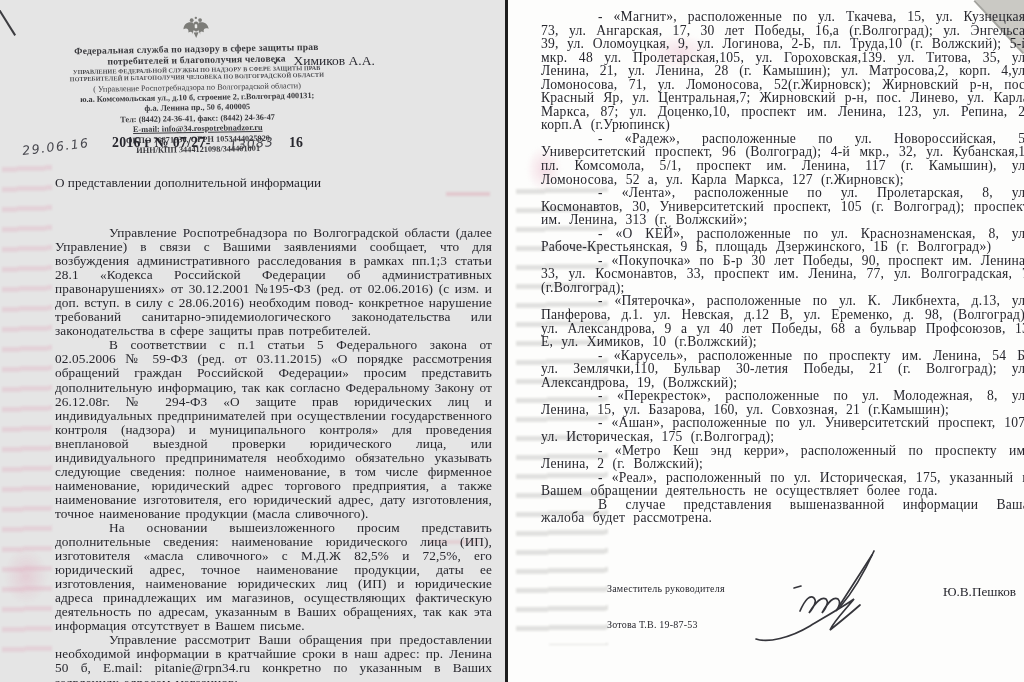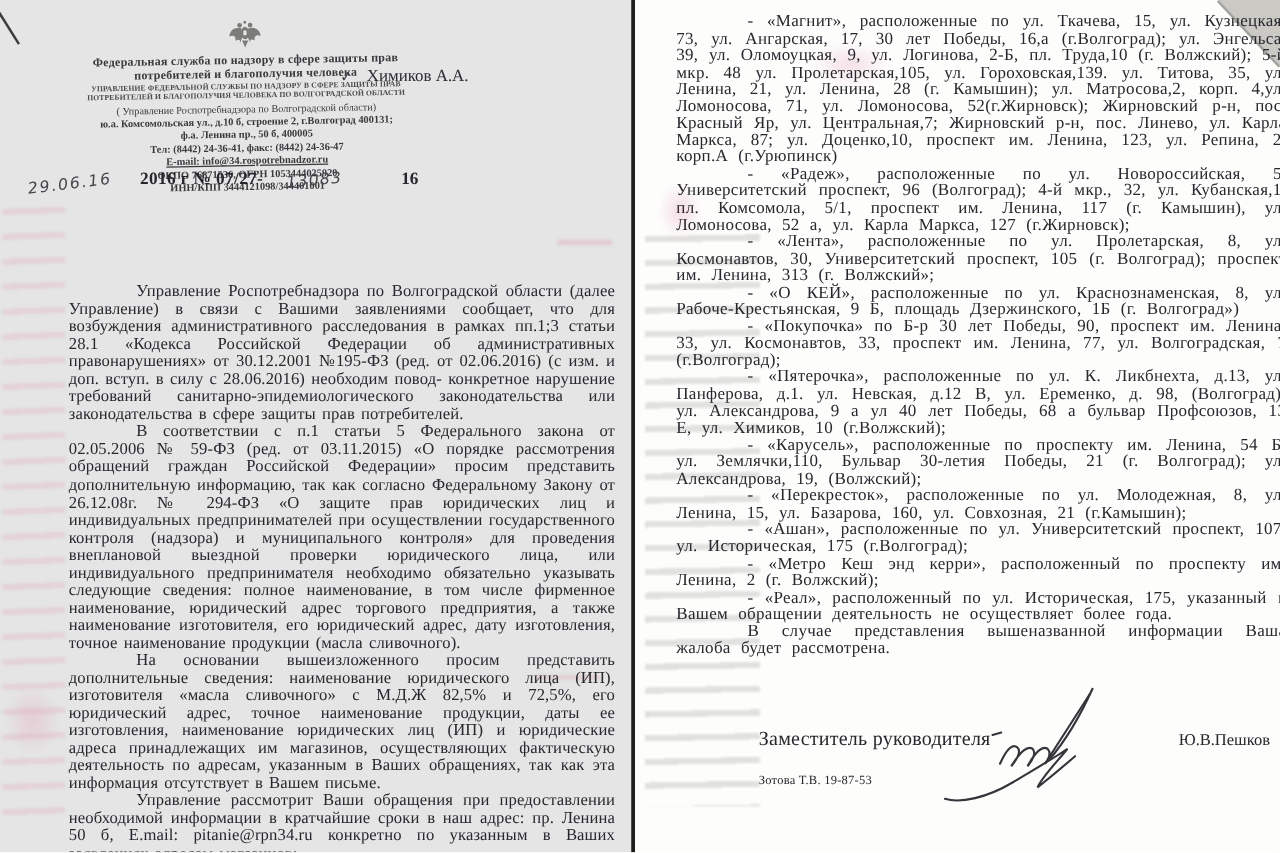--- a/index.html
+++ b/index.html
@@ -24,35 +24,35 @@
 
   .addressee{position:absolute;left:272px;top:53px;font-size:13.5px;color:#2b2b32;}
   .addressee .check{display:inline-block;font-family:"DejaVu Sans",sans-serif;font-size:12px;
                     transform:rotate(-6deg);margin-right:8px;color:#3b3b41;}
 
   .ref-date{position:absolute;left:22px;top:139px;font-family:"DejaVu Sans",sans-serif;
             font-style:italic;font-size:12.5px;color:#45454c;transform:rotate(-7deg);letter-spacing:1.5px;}
   .ref-typed{position:absolute;left:112px;top:135px;font-size:13.8px;font-weight:700;letter-spacing:.3px;}
   .ref-hand{position:absolute;left:229px;top:136px;font-family:"DejaVu Sans",sans-serif;
             font-style:italic;font-size:12.5px;color:#45454c;transform:rotate(-5deg);letter-spacing:1px;}
-  .ref-suffix{position:absolute;left:289px;top:135px;font-size:13.8px;font-weight:600;margin-left:32px;}
+  .ref-suffix{position:absolute;left:289px;top:135px;font-size:13.8px;font-weight:600;}
 
   .subject{position:absolute;left:55px;top:175px;font-size:13.2px;}
   .salutation{position:absolute;left:55px;top:197px;width:437px;text-align:center;font-size:14px;letter-spacing:.3px;}
 
   .bodytext{position:absolute;left:55px;top:226px;width:437px;text-align:justify;
             font-size:13.3px;line-height:14.05px;letter-spacing:.1px;word-spacing:1.5px;}
   .bodytext p{margin:0;text-indent:54px;}
 
   
   .bodytext2{position:absolute;left:31px;top:10px;width:488px;text-align:justify;
              font-size:13.6px;line-height:13.55px;letter-spacing:.25px;word-spacing:4.5px;}
   .bodytext2 p{margin:0;text-indent:57px;}
 
-  .sig-title{position:absolute;left:97px;top:583px;font-size:16px;letter-spacing:.2px;}
+  .sig-title{position:absolute;left:97px;top:583px;font-size:10px;letter-spacing:.2px;}
   .sig-name{position:absolute;right:8px;top:584px;font-size:13.2px;}
   .executor{position:absolute;left:97px;top:619px;font-size:10px;letter-spacing:.2px;}
   .sig-scribble{position:absolute;left:238px;top:543px;width:172px;height:102px;}
 
   
   .corner-line{position:absolute;left:-2px;top:6px;width:34px;height:2px;background:#3c3c40;
                transform:rotate(58deg);transform-origin:0 0;}
   .bleed-left{position:absolute;left:2px;top:152px;width:50px;height:500px;
               background:repeating-linear-gradient(178deg,rgba(226,168,188,0) 0 15px,rgba(226,168,188,.30) 15px 20px);
               filter:blur(1.3px);}
@@ -120,20 +120,21 @@
     <div class="addressee">
       <span class="check">✓</span>
       <span>Химиков А.А.</span>
     </div>
 
     <div class="ref-date">29.06.16</div>
     <div class="ref-typed">2016 г № 07/27-</div>
     <div class="ref-hand">13083</div>
     <div class="ref-suffix">16</div>
 
+    <div class="subject">О представлении дополнительной информации</div>
 
     <div class="bodytext">
       <p>Управление Роспотребнадзора по Волгоградской области (далее Управление) в связи с Вашими заявлениями сообщает, что для возбуждения административного расследования в рамках пп.1;3 статьи 28.1 «Кодекса Российской Федерации об административных правонарушениях» от 30.12.2001 №195-ФЗ (ред. от 02.06.2016) (с изм. и доп. вступ. в силу с 28.06.2016) необходим повод- конкретное нарушение требований санитарно-эпидемиологического законодательства или законодательства в сфере защиты прав потребителей.</p>
       <p>В соответствии с п.1 статьи 5 Федерального закона от 02.05.2006 № 59-ФЗ (ред. от 03.11.2015) «О порядке рассмотрения обращений граждан Российской Федерации» просим представить дополнительную информацию, так как согласно  Федеральному Закону от 26.12.08г. № 294-ФЗ «О защите прав юридических лиц и индивидуальных предпринимателей при осуществлении государственного контроля (надзора) и муниципального контроля» для проведения внеплановой выездной проверки юридического лица, или  индивидуального предпринимателя  необходимо обязательно указывать следующие сведения: полное наименование, в том числе фирменное наименование, юридический адрес торгового предприятия, а также  наименование  изготовителя,  его  юридический  адрес,  дату изготовления, точное наименование  продукции (масла сливочного).</p>
       <p>На основании вышеизложенного просим представить дополнительные сведения: наименование юридического лица (ИП), изготовителя «масла сливочного» с М.Д.Ж 82,5% и 72,5%, его юридический адрес, точное наименование продукции, даты ее изготовления, наименование юридических лиц (ИП) и юридические адреса принадлежащих им магазинов, осуществляющих фактическую деятельность по адресам, указанным в Ваших обращениях, так как эта информация отсутствует в Вашем письме.</p>
       <p>Управление рассмотрит Ваши обращения при предоставлении необходимой информации в кратчайшие сроки в наш адрес: пр. Ленина 50 б, E.mail: pitanie@rpn34.ru конкретно по указанным в Ваших заявлениях адресам магазинов:</p>
     </div>
   </div>
 
   <div class="divider"></div>

